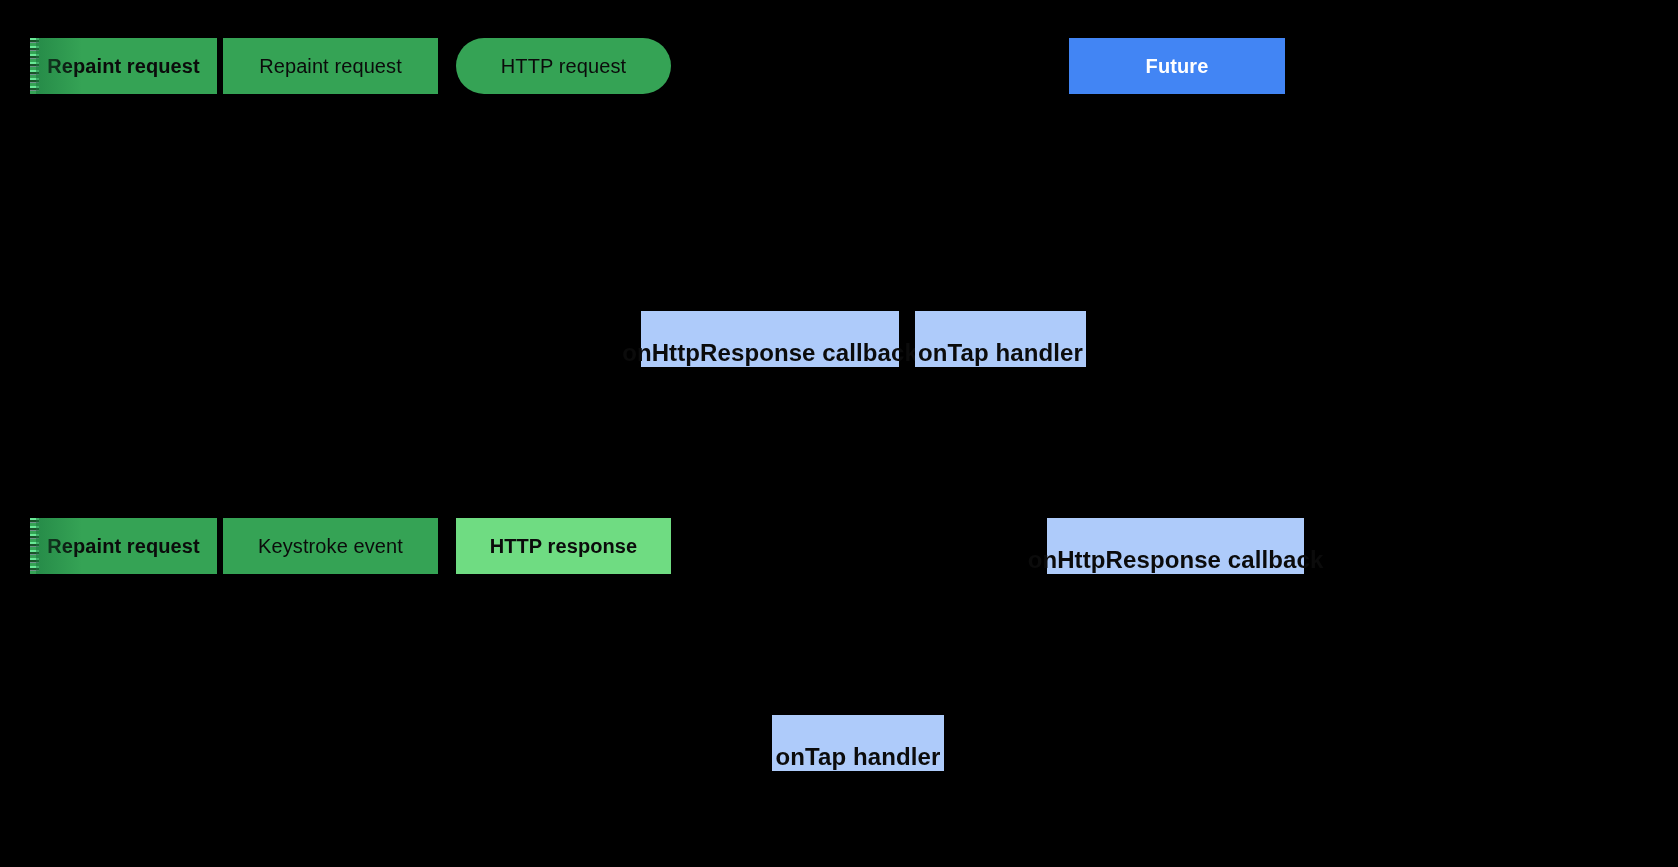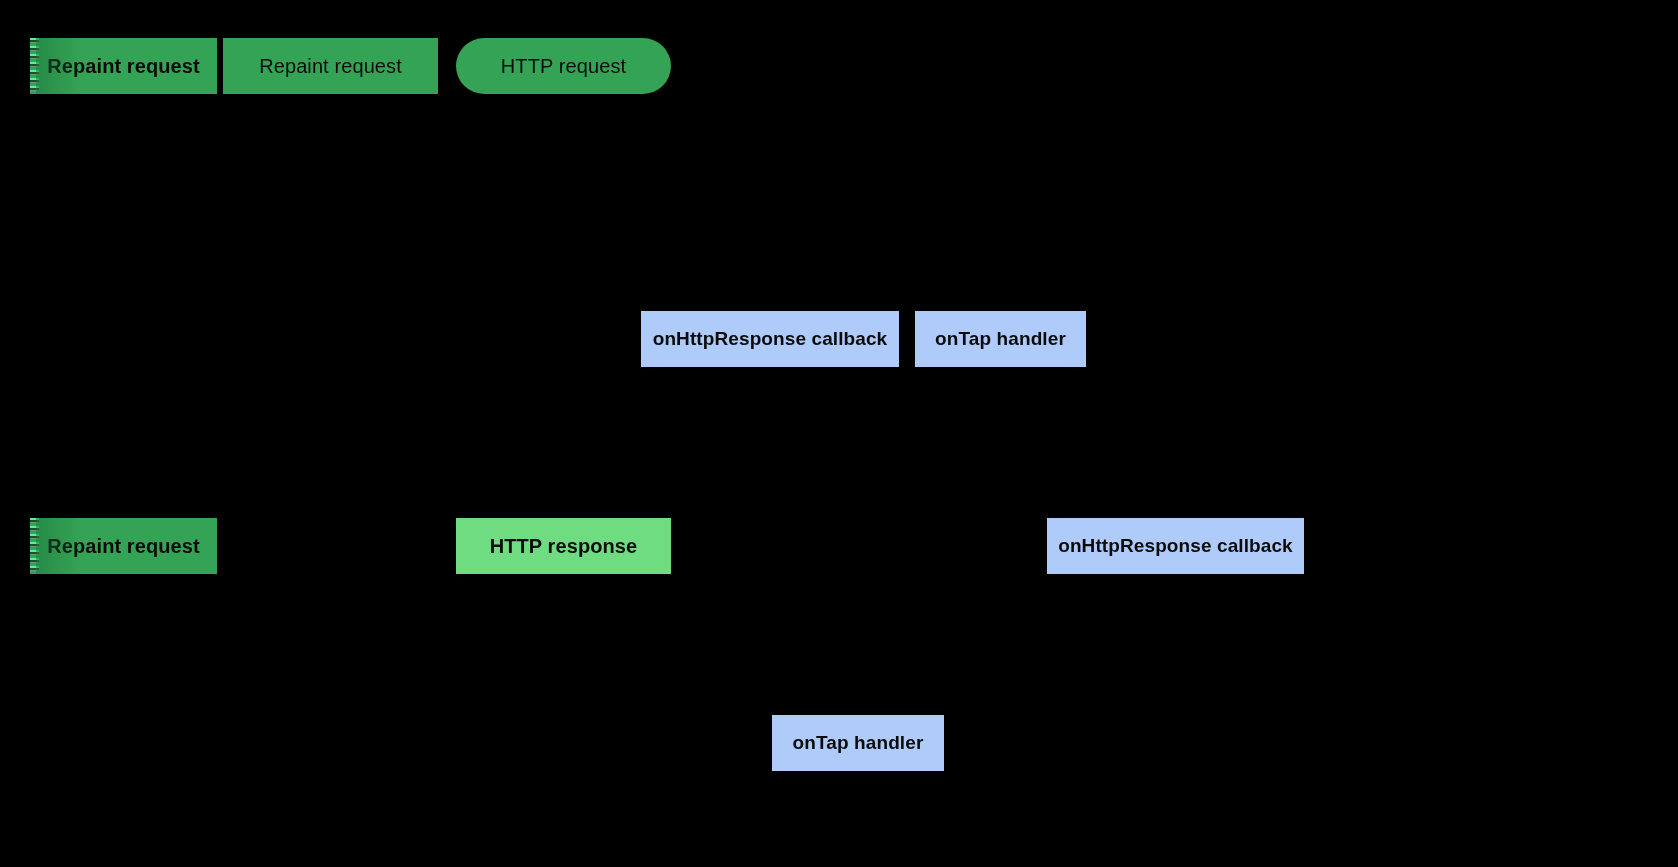--- a/index.html
+++ b/index.html
@@ -75,53 +75,59 @@
     top: 0;
     bottom: 0;
     width: 46px;
     background: linear-gradient(to right, rgba(26,120,62,0.55), rgba(53,163,85,0));
     pointer-events: none;
   }
 
   .w-bold   { font-weight: 700; }
   .w-normal { font-weight: 400; }
 
-  .fs-19 { font-size: 19px; }
+  .fs-19 { font-size: 24px; align-items: flex-end; }
   .fs-20 { font-size: 20px; }
 </style>
 </head>
 <body>
 
 <div id="canvas">
 
   <div class="node green-dark frayed w-bold fs-20" style="left:30px; top:38px; width:187px; height:56px;">
     <span class="node-label">Repaint request</span>
   </div>
 
   <div class="node green-dark w-normal fs-20" style="left:223px; top:38px; width:215px; height:56px;">
     <span class="node-label">Repaint request</span>
   </div>
 
   <div class="node green-dark w-normal fs-20" style="left:456px; top:38px; width:215px; height:56px;border-radius:28px;">
     <span class="node-label">HTTP request</span>
   </div>
 
+  <div class="node blue-strong w-bold fs-20" style="left:1069px; top:38px; width:216px; height:56px;">
+    <span class="node-label">Future</span>
+  </div>
 
   <div class="node blue-light w-bold fs-19" style="left:641px; top:311px; width:258px; height:56px;">
     <span class="node-label">onHttpResponse callback</span>
   </div>
 
   <div class="node blue-light w-bold fs-19" style="left:915px; top:311px; width:171px; height:56px;">
     <span class="node-label">onTap handler</span>
   </div>
 
   <div class="node green-dark frayed w-bold fs-20" style="left:30px; top:518px; width:187px; height:56px;">
     <span class="node-label">Repaint request</span>
   </div>
 
+  <div class="node green-dark w-normal fs-20" style="left:223px; top:518px; width:215px; height:56px;">
+    <span class="node-label">Keystroke event</span>
+  </div>
 
   <div class="node green-light w-bold fs-20" style="left:456px; top:518px; width:215px; height:56px;text-align:right;">
     <span class="node-label">HTTP response</span>
   </div>
 
   <div class="node blue-light w-bold fs-19" style="left:1047px; top:518px; width:257px; height:56px;">
     <span class="node-label">onHttpResponse callback</span>
   </div>
 
   <div class="node blue-light w-bold fs-19" style="left:772px; top:715px; width:172px; height:56px;">

